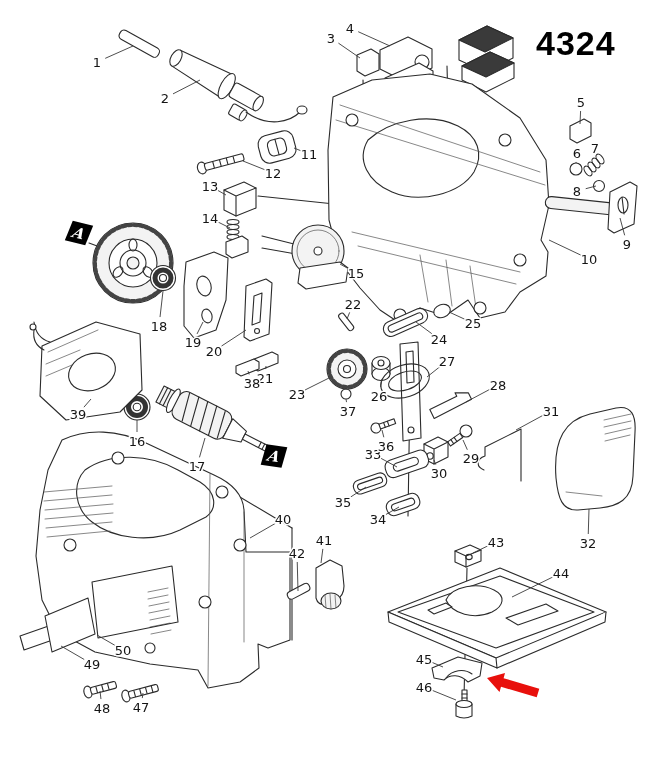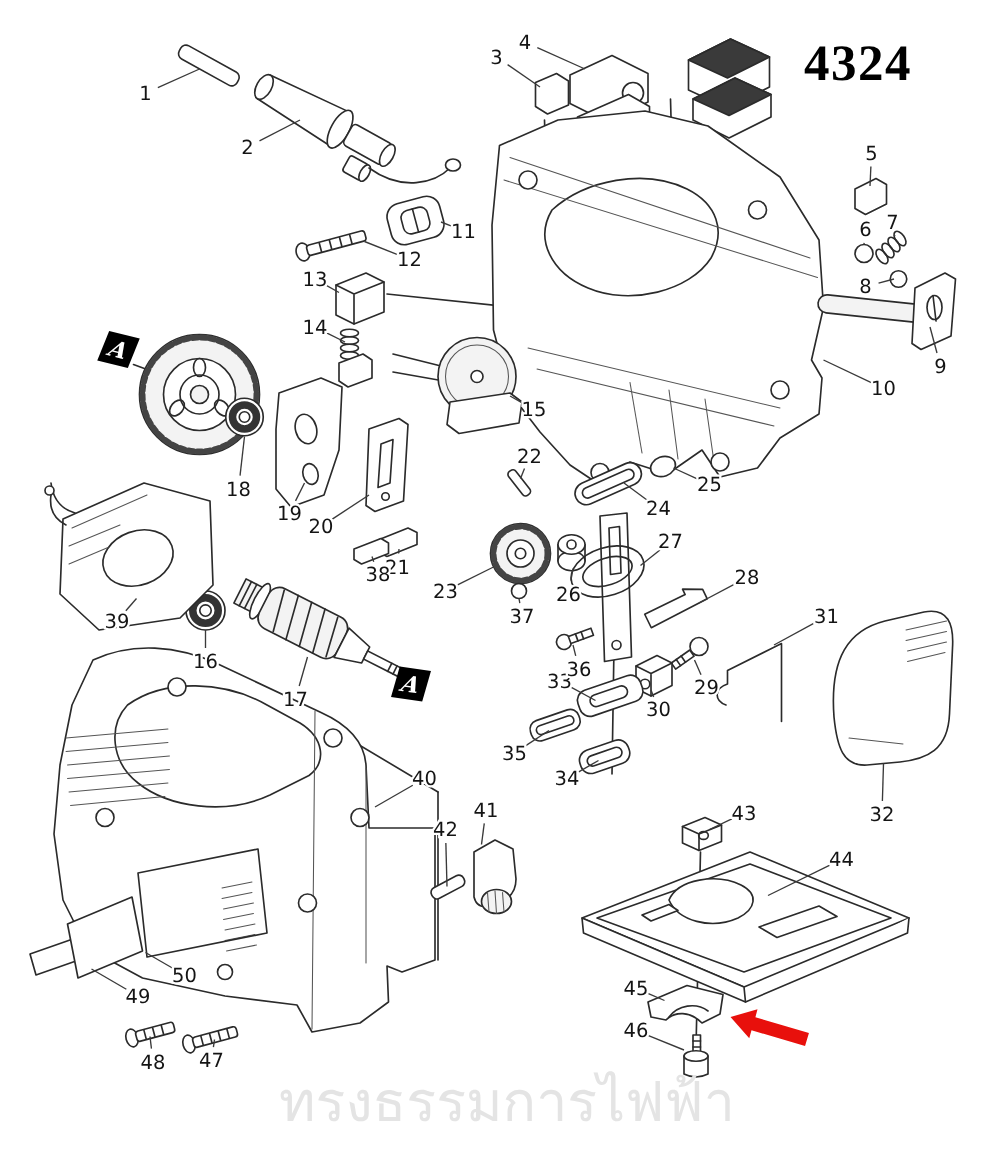--- a/index.html
+++ b/index.html
@@ -1,20 +1,20 @@
 <!DOCTYPE html>
 <html><head>
 <meta charset="utf-8">
 <style>
   html,body{margin:0;padding:0;background:#ffffff;}
   .canvas{position:relative;width:655px;height:768px;background:#ffffff;overflow:hidden;
           font-family:"Liberation Sans","DejaVu Sans",sans-serif;}
   .canvas svg{position:absolute;left:0;top:0;}
   .model-title{position:absolute;left:536px;top:24px;font-size:34px;font-weight:800;
-               letter-spacing:1px;color:#000;font-family:Liberation Serif, serif;}
+               letter-spacing:1px;color:#000;font-family:Liberation Sans, sans-serif;}
   .watermark{position:absolute;left:186px;top:704px;font-size:37px;font-weight:400;
              color:#e4e4e4;white-space:nowrap;font-family:"DejaVu Sans",sans-serif;}
   
   #parts path,#parts rect,#parts line,#parts circle,#parts ellipse,#parts polyline{
       stroke:#2b2b2b;stroke-width:1.1;fill:none;stroke-linejoin:round;stroke-linecap:round;}
   #parts .fw{fill:#ffffff;} #parts .fg{fill:#f3f3f3;} #parts .fd{fill:#3a3a3a;}
   #parts .thin{stroke-width:.7;stroke:#555;}
   #parts .teeth{stroke:#444;stroke-width:4;stroke-dasharray:3.1 2.7;}
   #parts .ring{stroke:#333;stroke-width:5;}
   .num{font:13px "DejaVu Sans",sans-serif;fill:#141414;text-anchor:middle;
@@ -555,14 +555,13 @@
         </g>
         <g transform="translate(274,456) rotate(8) skewX(-8)">
           <rect x="-10.5" y="-10.5" width="21" height="21" fill="#000000"></rect>
           <text x="0" y="5.5" class="marker-a" style="fill: rgb(255, 255, 255);">A</text>
         </g>
       </g>
     <polygon id="arrow" points="487,678 505,672.9 503.6,678.2 539.3,688.7 536.7,697.3 501,686.8 499.5,692.1" fill="#e8100c"></polygon>
   </svg>
 
   <div class="model-title">4324</div>
-  <div class="watermark">ทรงธรรมการไฟฟ้า</div>
 </div>
 
 </body></html>

